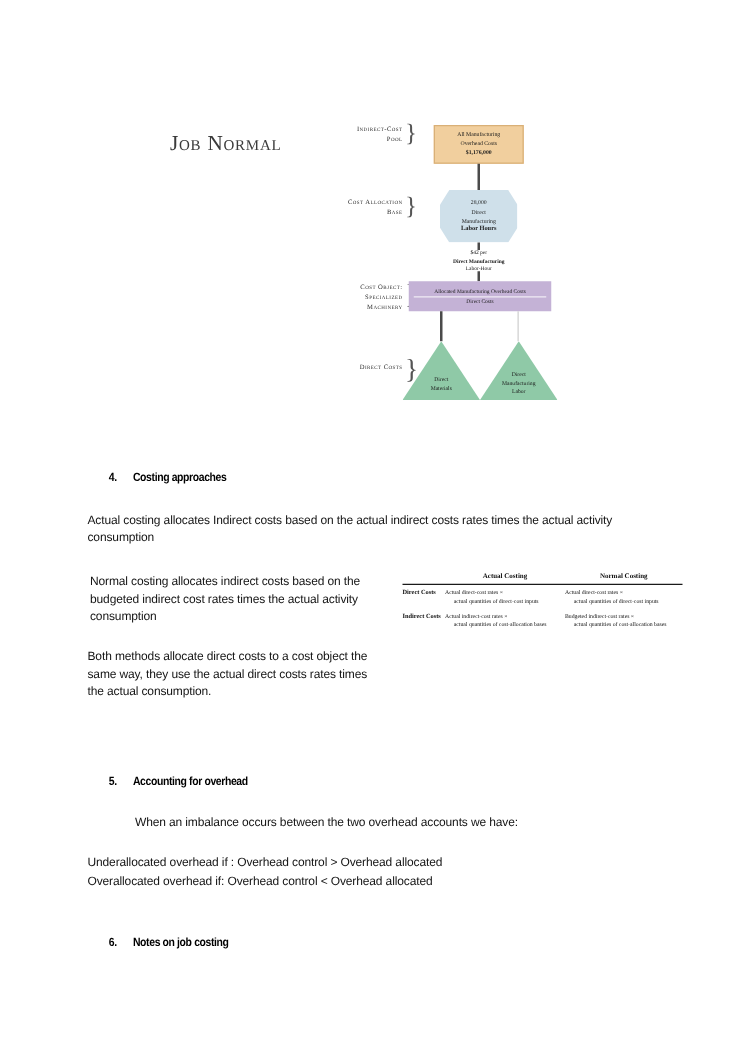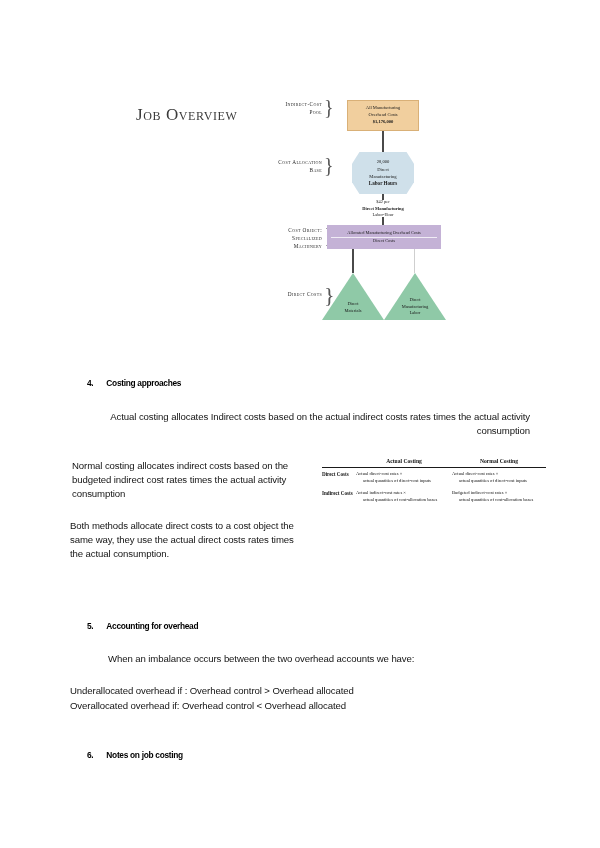--- a/index.html
+++ b/index.html
@@ -218,21 +218,21 @@
   .cmp-row .c1 { width: 96px; }
   .cmp-row .c2 { width: 94px; }
   .cmp-row .ind { padding-left: 7px; display: block; }
 </style>
 </head>
 <body>
 
 <div class="diagram-area">
 
   <div class="doc-title">
-    <div>Job Overview</div>
+    <div>Job Normal</div>
   </div>
 
   <div class="row-label" style="left:248px; top:101px; width:74px;">
     <div>Indirect-Cost</div>
     <div>Pool</div>
   </div>
   <div class="brace" style="left:324px; top:96px; font-size:20px;">}</div>
 
   <div class="row-label" style="left:248px; top:159px; width:74px;">
     <div>Cost Allocation</div>
@@ -301,21 +301,21 @@
       <div>Manufacturing</div>
       <div>Labor</div>
     </div>
   </div>
 </div>
 
 <div class="sec-head" style="left:87px; top:377px;">
   <span class="sec-num">4.</span><span>Costing approaches</span>
 </div>
 
-<div class="para" style="left:70px; top:410px; width:460px;text-align:right;">Actual costing allocates Indirect costs based on the actual indirect costs rates times the actual activity consumption</div>
+<div class="para" style="left:70px; top:410px; width:460px;">Actual costing allocates Indirect costs based on the actual indirect costs rates times the actual activity consumption</div>
 
 <div class="para" style="left:72px; top:459px; width:238px;">Normal costing allocates indirect costs based on the budgeted indirect cost rates times the actual activity consumption</div>
 
 <div class="para" style="left:70px; top:519px; width:238px;">Both methods allocate direct costs to a cost object the same way, they use the actual direct costs rates times the actual consumption.</div>
 
 <div class="cmp-table">
   <div class="cmp-head">
     <div class="c0"></div>
     <div class="c1">Actual Costing</div>
     <div class="c2">Normal Costing</div>

